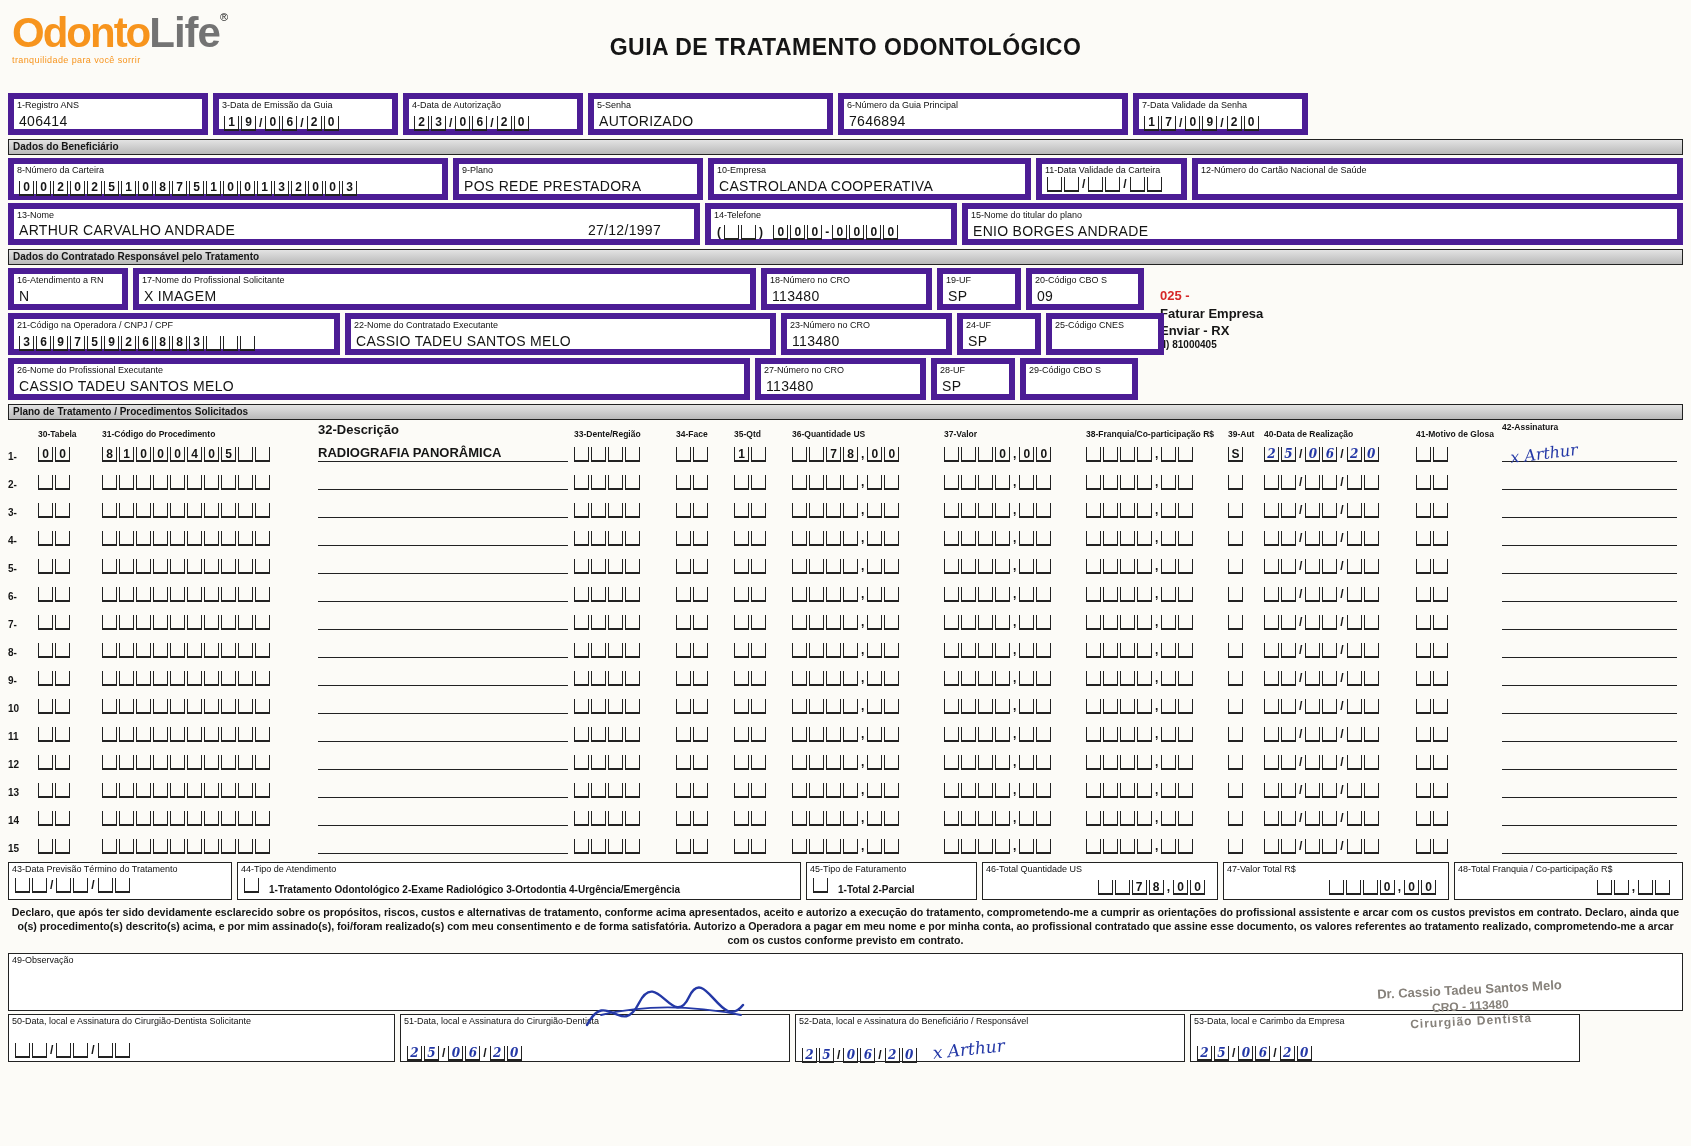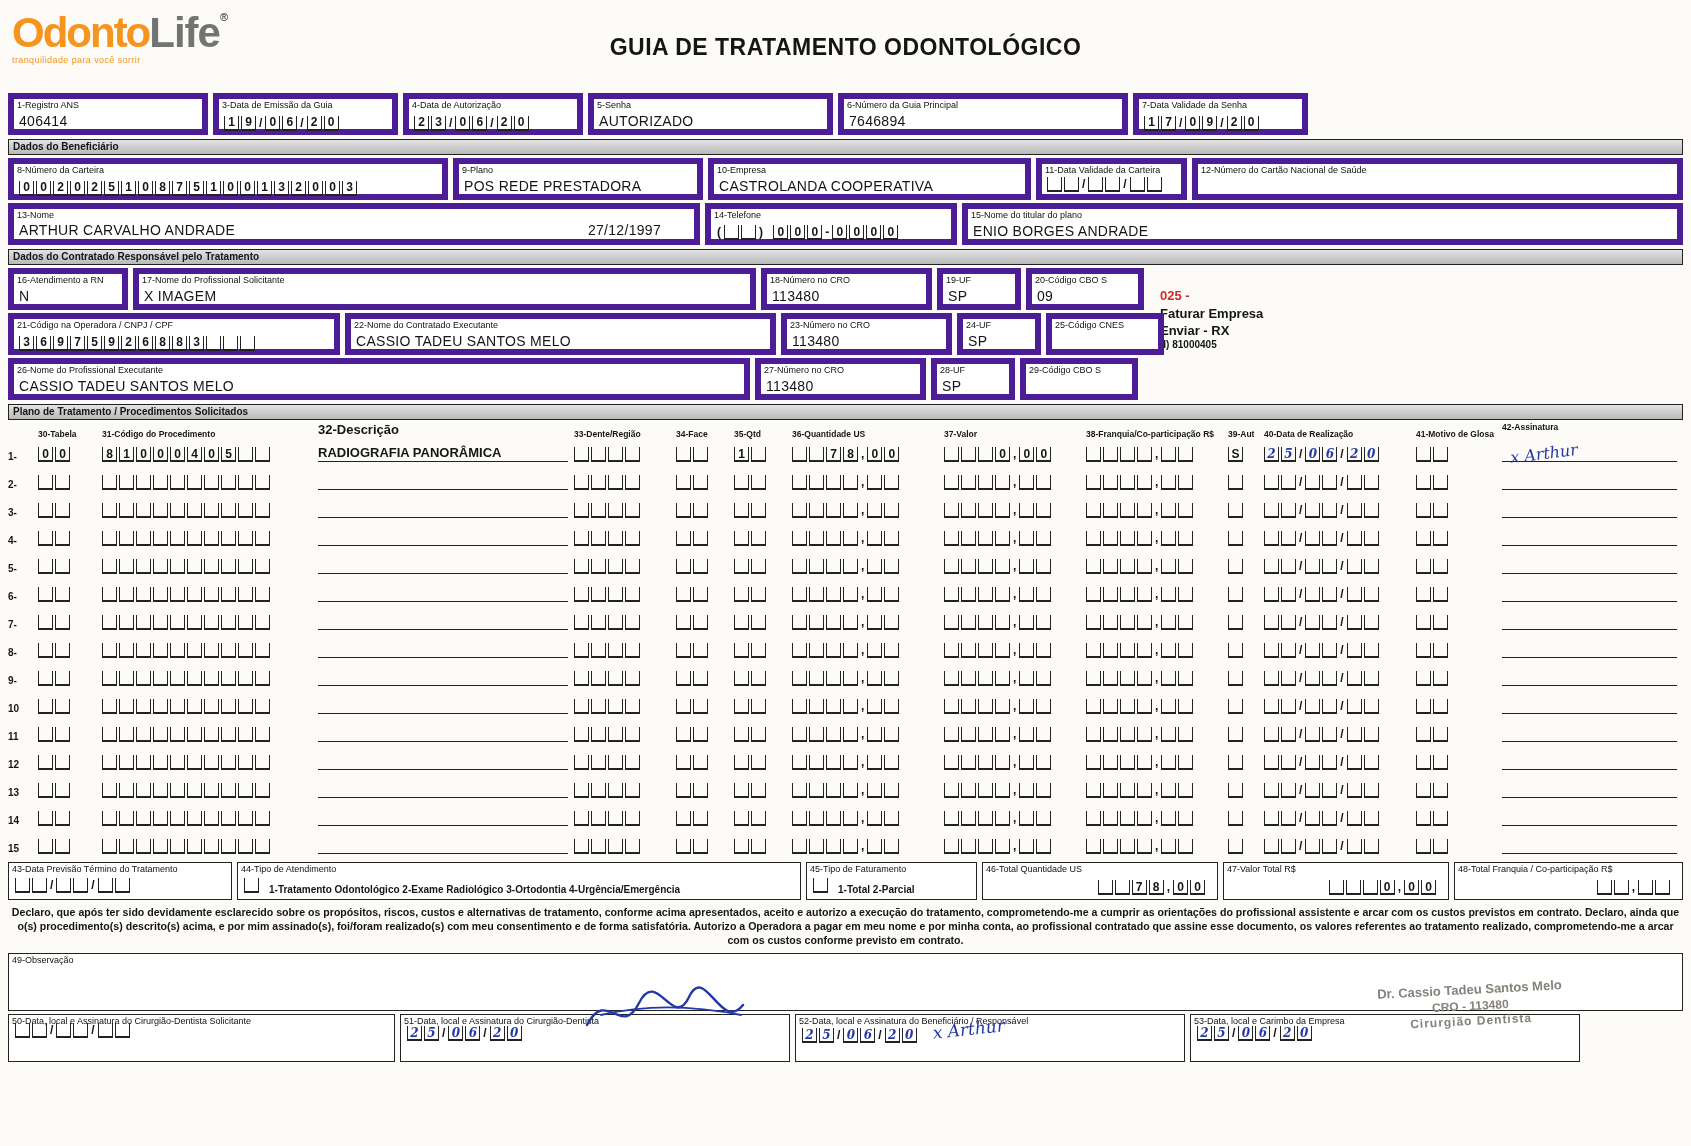--- a/index.html
+++ b/index.html
@@ -70,21 +70,21 @@
   .tbox .comb{margin-top:2px}
   .opts{font-size:10px;font-weight:600;margin-left:8px;white-space:nowrap}
   .t-right{position:absolute;right:10px;bottom:4px}
 
   
   .decl{margin:6px 8px 0;font-size:10.6px;font-weight:700;line-height:1.32;text-align:center}
 
   
   .obs{position:relative;margin:5px 8px 0;border:1px solid #222;background:#fff;height:58px}
   .footer{position:relative}
-  .sbox{position:relative;border:1px solid #222;background:#fff;height:48px;padding:8px 6px 2px}
+  .sbox{position:relative;border:1px solid #222;background:#fff;height:48px;padding:28px 6px 2px}
   .stamp{position:absolute;right:120px;top:-32px;text-align:center;transform:rotate(-3deg);color:#86817a;line-height:1.3;z-index:4}
   .stamp .s1{font-size:13px;font-weight:700}
   .stamp .s2{font-size:12px;font-weight:700}
   .stamp .s3{font-size:12px;font-weight:600;letter-spacing:1px}
   .scribble{position:absolute;left:180px;top:-34px;z-index:5}
   .hand{color:#2438a6;font-family:"DejaVu Serif",serif;font-style:italic;font-size:17px;display:inline-block;transform:rotate(-6deg) translateY(-4px);margin-left:10px;white-space:nowrap}
 </style>
 </head>
 <body>
 

